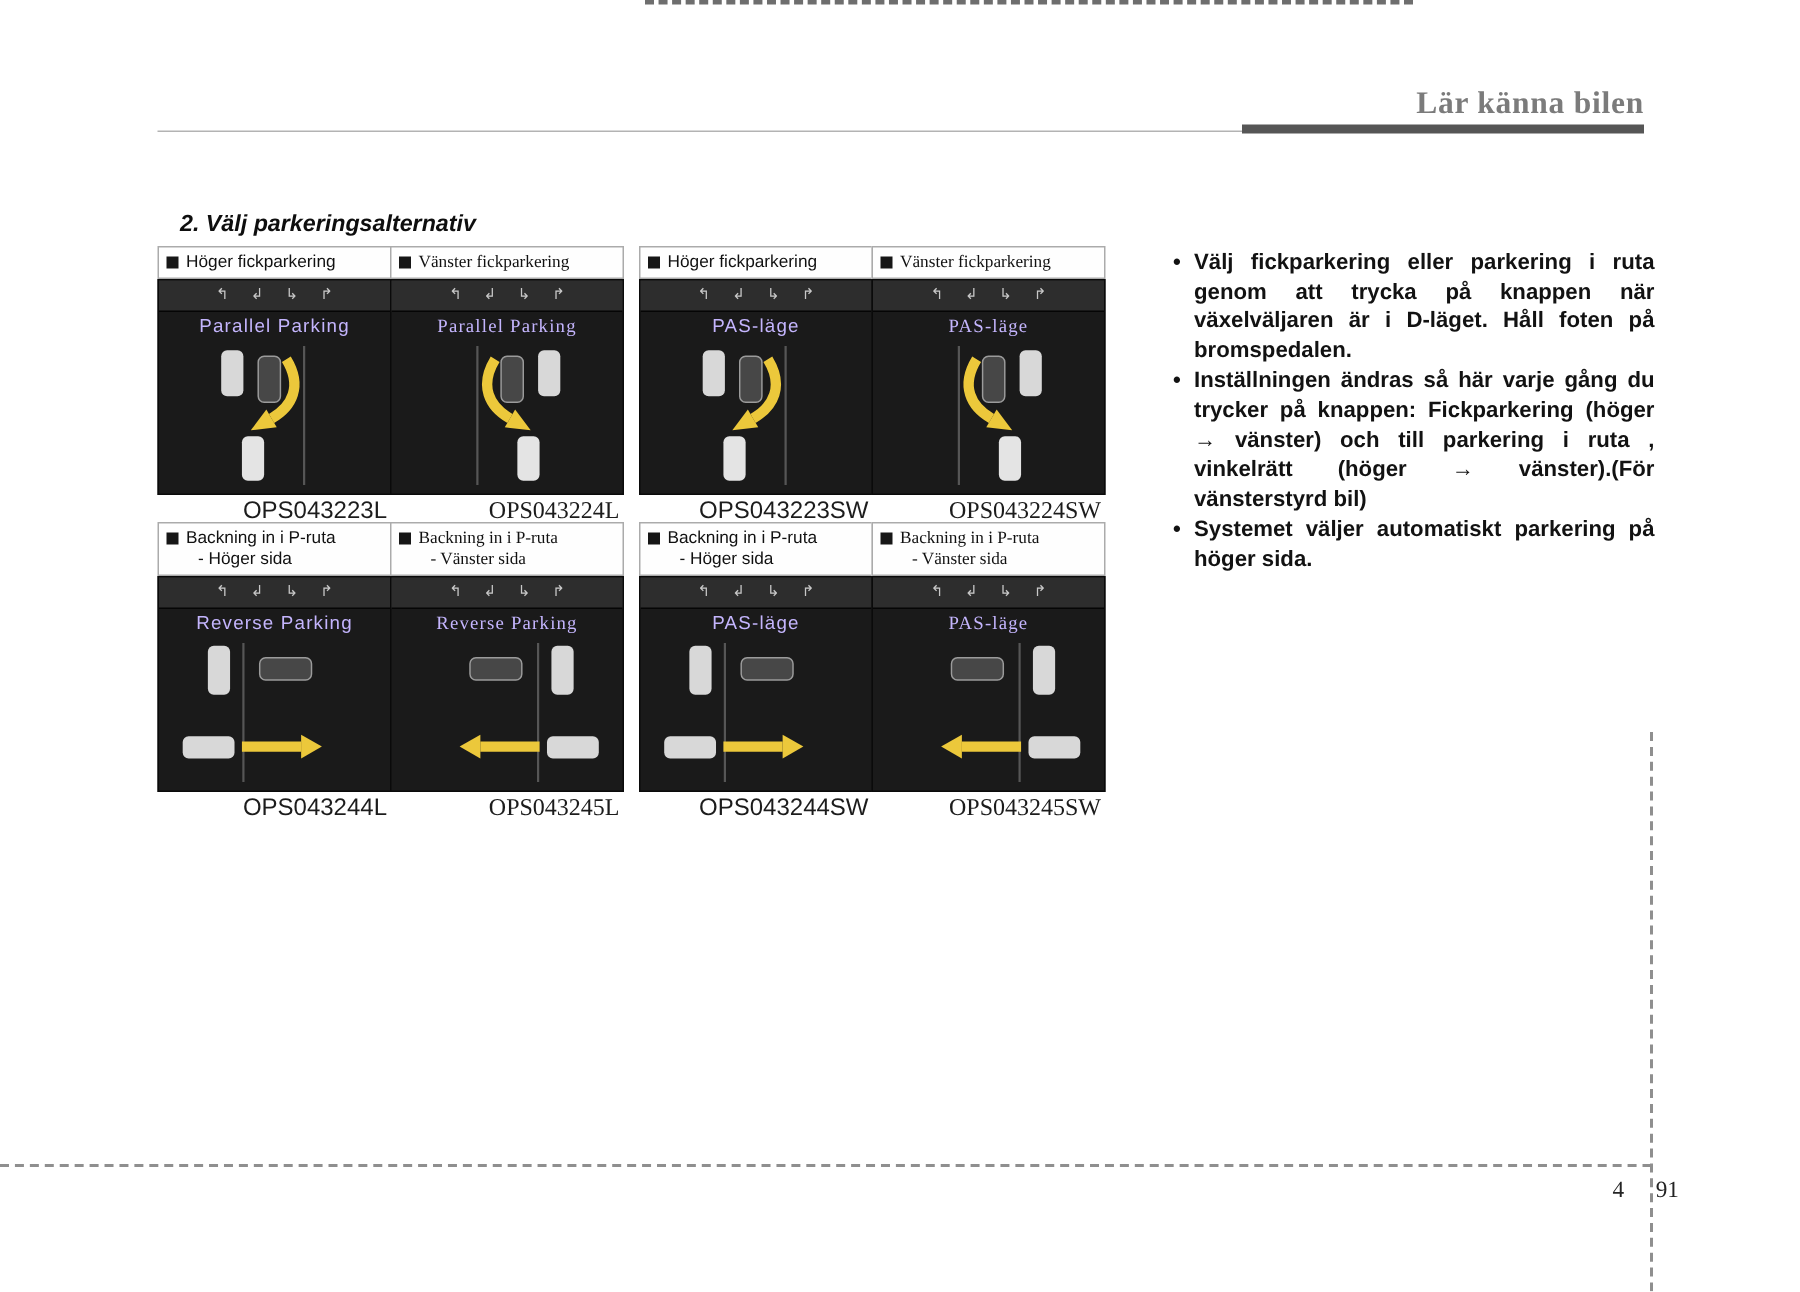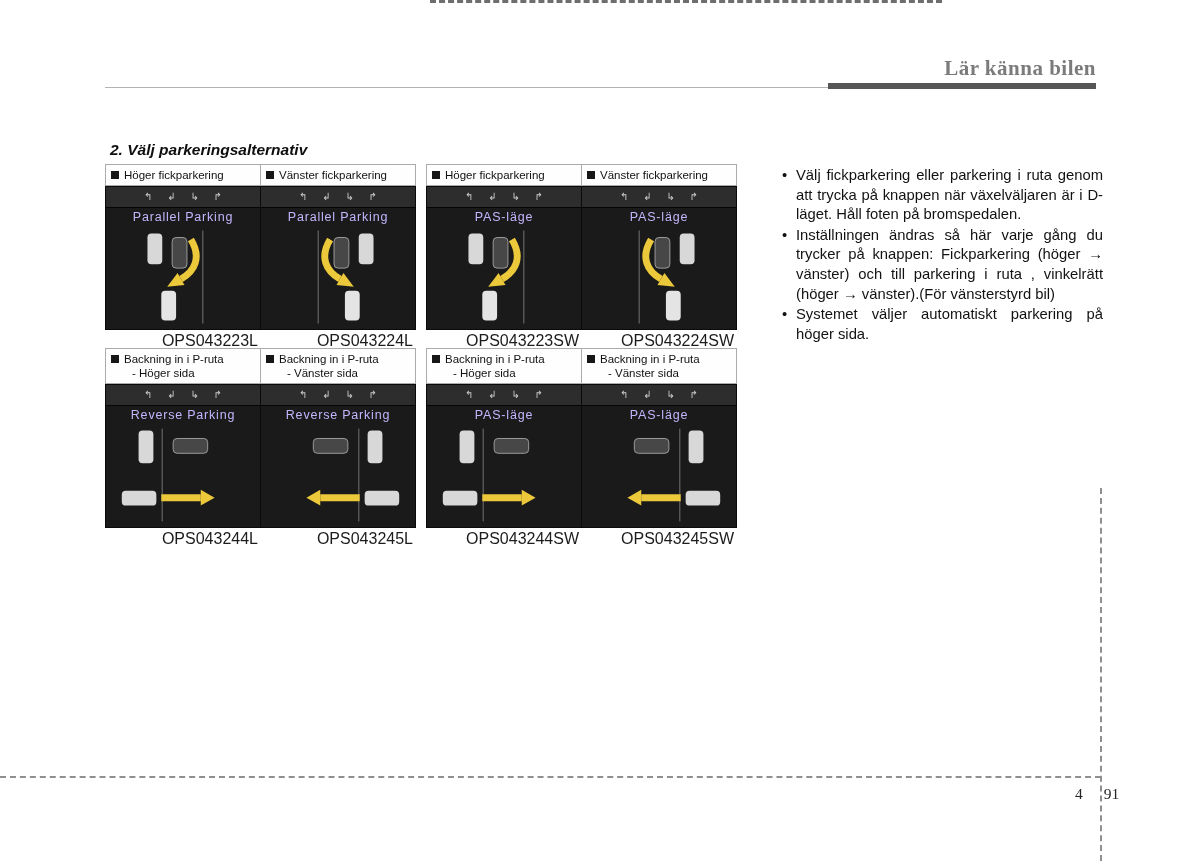--- a/index.html
+++ b/index.html
@@ -10,29 +10,29 @@
   .dash-top    { position:absolute; left:430px; top:0; width:512px; border-top:3px dashed #6e6e6e; }
   .dash-bottom { position:absolute; left:0; top:776px; width:1101px; border-top:2px dashed #8f8f8f; }
   .dash-right  { position:absolute; left:1100px; top:488px; height:373px; border-left:2px dashed #8f8f8f; }
 
   
   .header-title { position:absolute; top:56px; right:104px; font-family:"Liberation Serif", serif;
                   font-weight:bold; font-size:21px; color:#7b7b7b; letter-spacing:.5px; }
   .header-line   { position:absolute; top:87px; left:105px; width:990px; height:1px; background:#b3b3b3; }
   .header-accent { position:absolute; top:83px; right:104px; width:268px; height:6px; background:#565656; }
 
-  .section-title { position:absolute; top:141px; left:110px; font-style:italic; font-weight:bold;
+  .section-title { position:absolute; top:141px; left:120px; font-style:italic; font-weight:bold;
                    font-size:15.5px; color:#0e0e0e; }
 
   
   .figures { position:absolute; left:105px; top:164px; width:640px; }
   .fig-row { display:flex; }
   .fig-gap { flex:0 0 10px; }
   .panel   { flex:0 0 156px; width:156px; display:flex; flex-direction:column; }
-  .panel.join { margin-left:-1px; }
+  .panel.join { margin-left:-1px;font-family:Liberation Serif, serif; }
 
   .panel-label { border:1px solid #ababab; background:#fefefe; box-sizing:border-box;
                  font-size:11.5px; color:#111; padding:3px 3px 3px 5px; min-height:22px;
                  display:flex; align-items:flex-start; line-height:14px; }
   .sq  { flex:0 0 8px; width:8px; height:8px; background:#161616; margin:3px 5px 0 0; }
   .lbl1 { display:block; }
   .lbl2 { display:block; margin-left:8px; }
   .lbl2:empty { display:none; }
 
   .screen { background:#1a1a1a; border:1px solid #0a0a0a; box-sizing:border-box; height:144px;
@@ -45,21 +45,21 @@
   .diagram svg { width:100%; height:100%; display:block; }
   .diagram[data-diagram$="-left"] svg { transform:scaleX(-1); }
 
   .caption { height:18px; box-sizing:border-box; font-size:16px; color:#1c1c1c; text-align:right;
              padding:2px 3px 0 0; }
 
   
   .text-col { position:absolute; left:781px; top:166px; width:322px; }
   .text-col ul { list-style:none; margin:0; padding:0; }
   .text-col li { position:relative; padding-left:15px; font-size:14.8px; line-height:19.6px;
-                 color:#121212; text-align:justify; margin-bottom:1px; }
+                 color:#121212; text-align:justify; margin-bottom:1px;font-weight:bold; }
   .text-col li::before { content:"\2022"; position:absolute; left:1px; top:0; }
 
   
   .page-num { position:absolute; top:785px; left:1075px; display:flex; gap:21px;
               font-family:"Liberation Serif", serif; font-size:15.5px; color:#242424; }
 </style>
 </head>
 <body>
 
 <div class="page">

